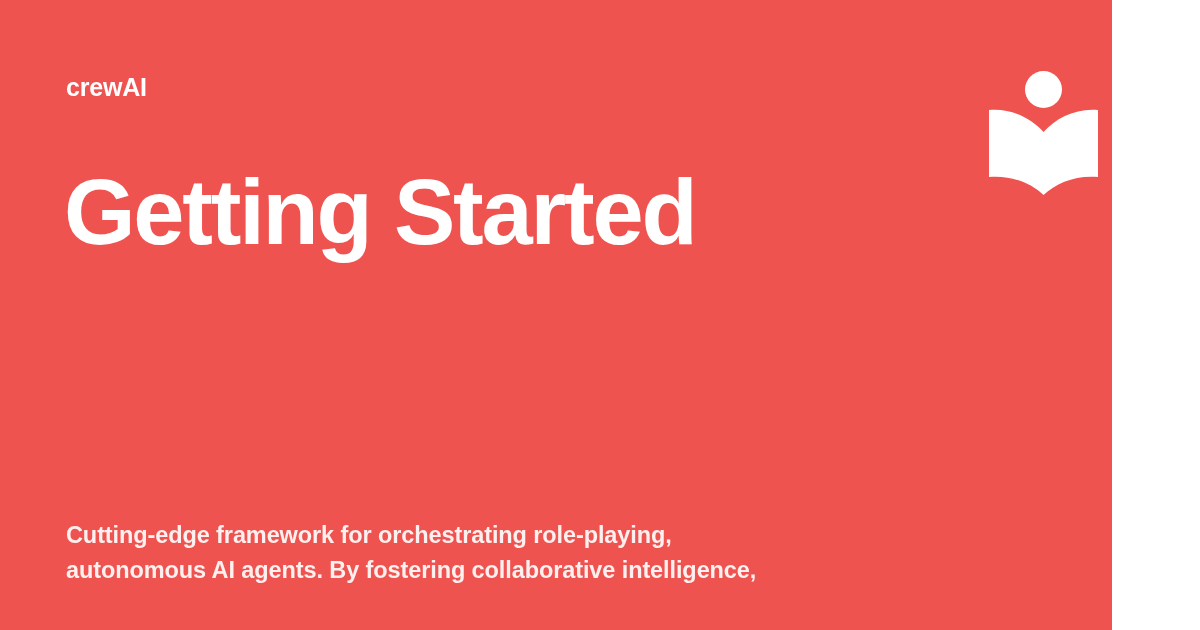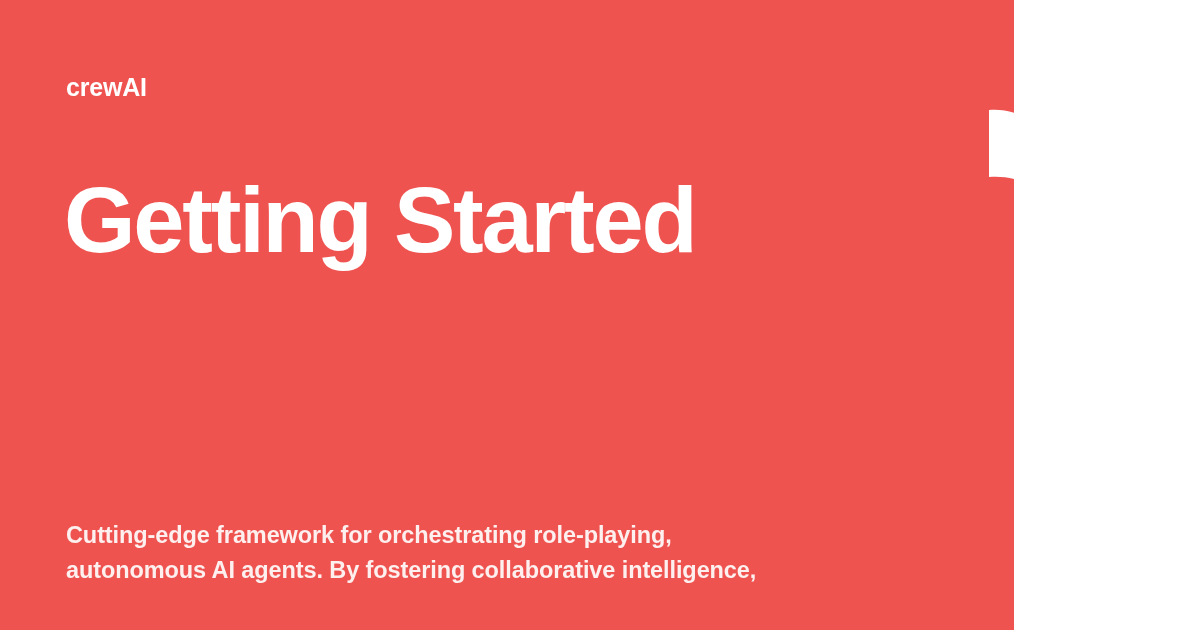--- a/index.html
+++ b/index.html
@@ -9,21 +9,21 @@
   body {
     width: 1200px;
     height: 630px;
     overflow: hidden;
     font-family: "Liberation Sans", sans-serif;
     background: #ffffff;
   }
 
   .og-card {
     position: relative;
-    width: 1014px;
+    width: 1112px;
     height: 630px;
     box-sizing: border-box;
     background: #ef5350;
     overflow: hidden;
   }
 
   
   .brand-name {
     position: absolute;
     left: 66px;
@@ -47,21 +47,21 @@
   .book-mark svg {
     display: block;
     width: 116px;
     height: 136px;
   }
 
   
   .page-title {
     position: absolute;
     left: 64px;
-    top: 168px;
+    top: 160px;
     width: 1000px;
     font-size: 92px;
     font-weight: 700;
     line-height: 104px;
     letter-spacing: -2.2px;
     color: #ffffff;
     white-space: nowrap;
   }
 
   

